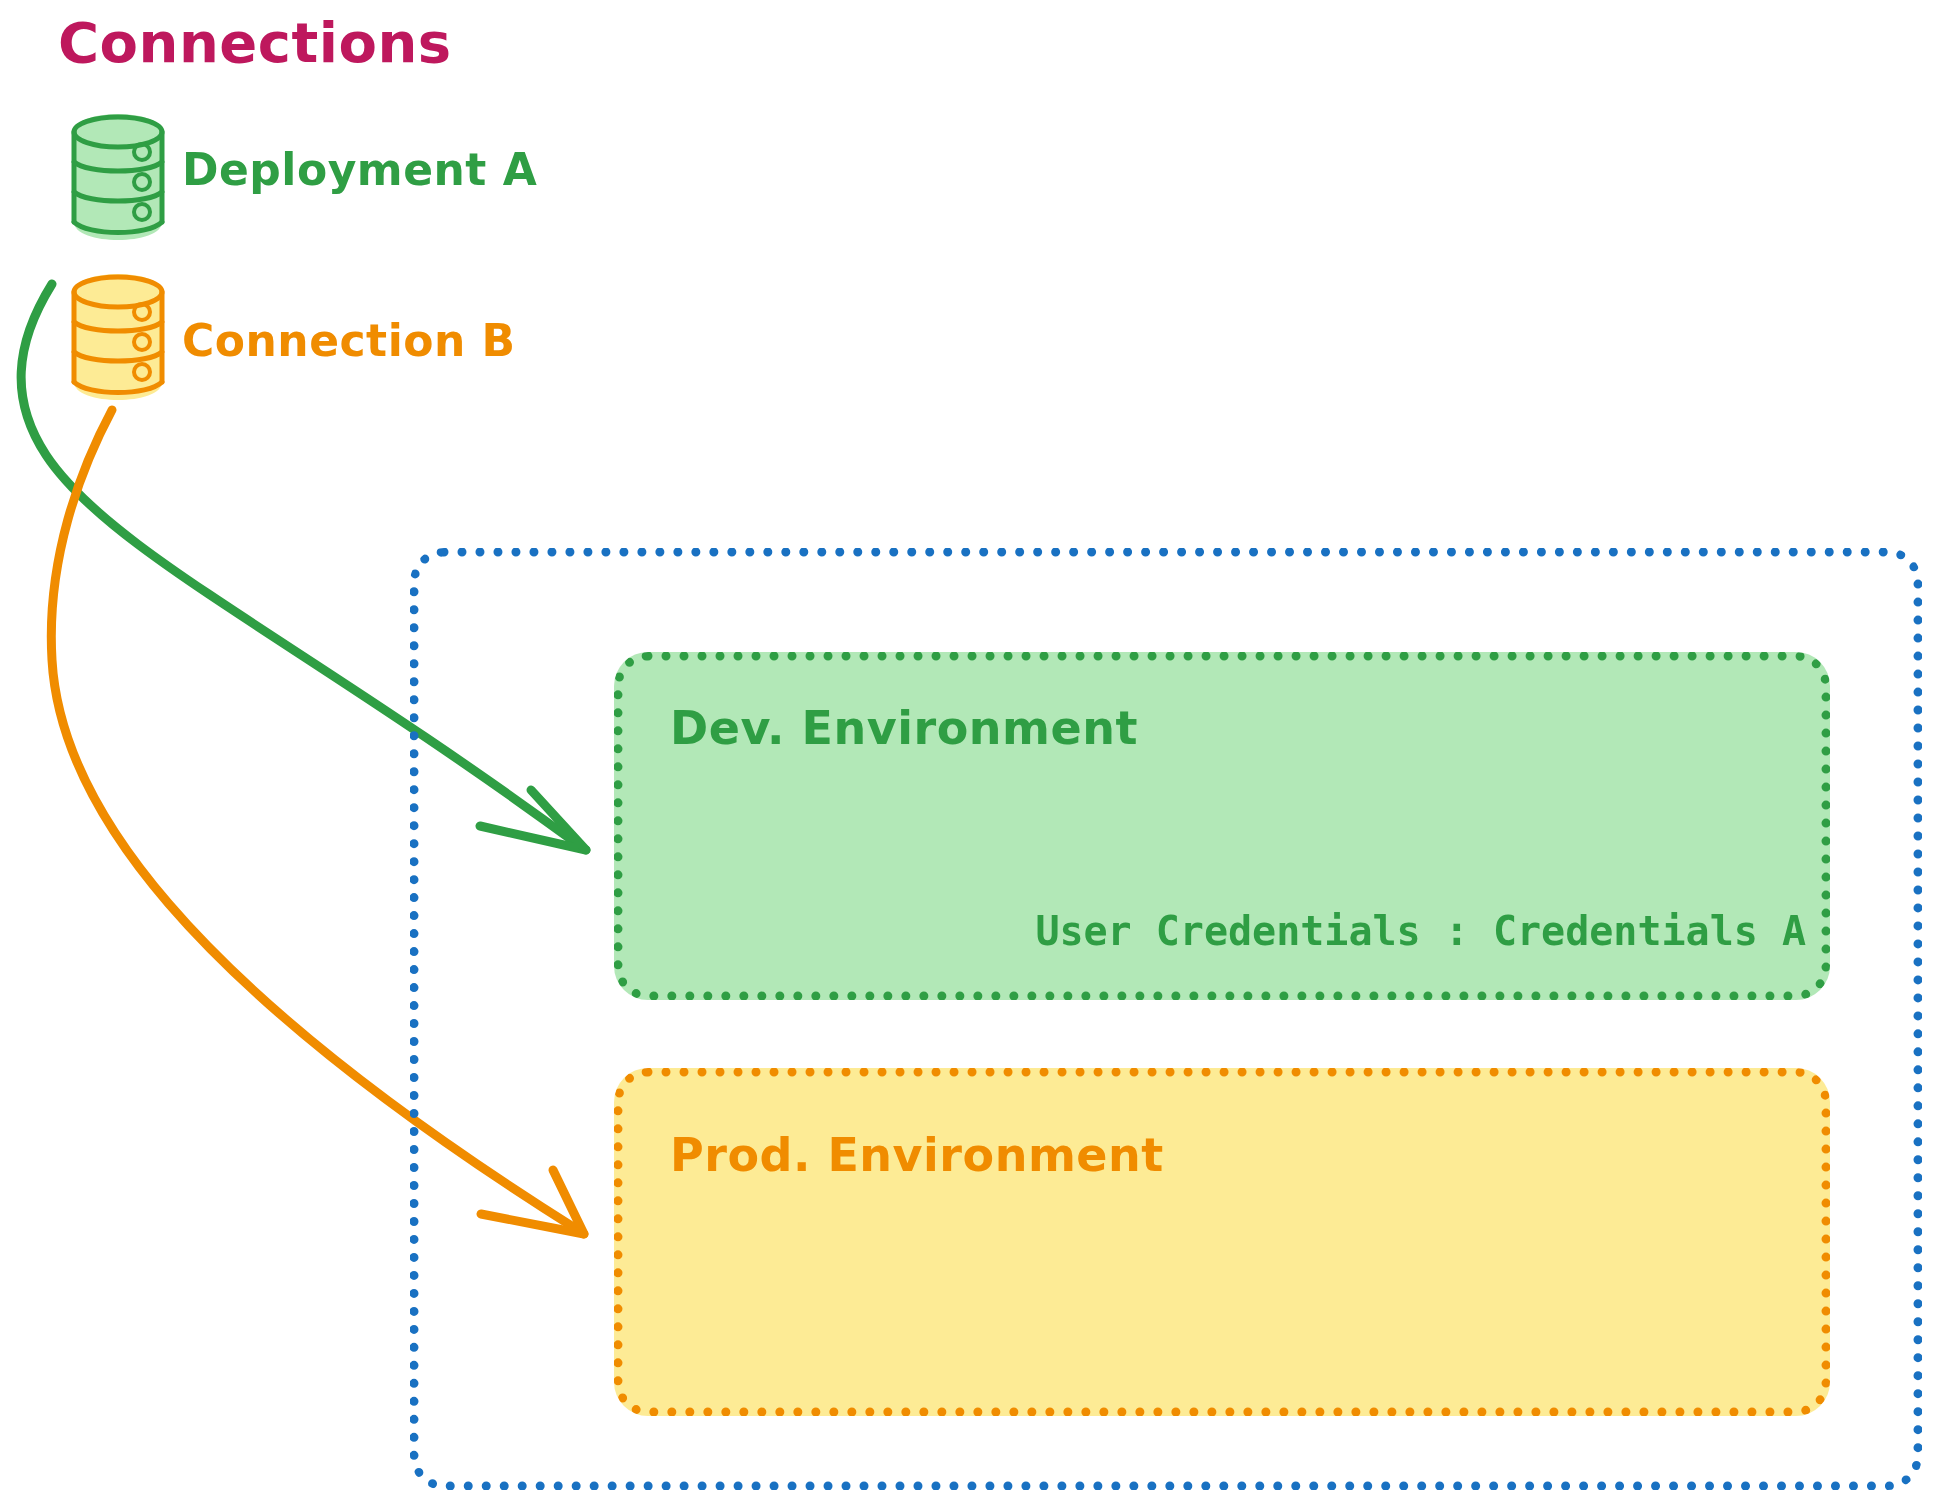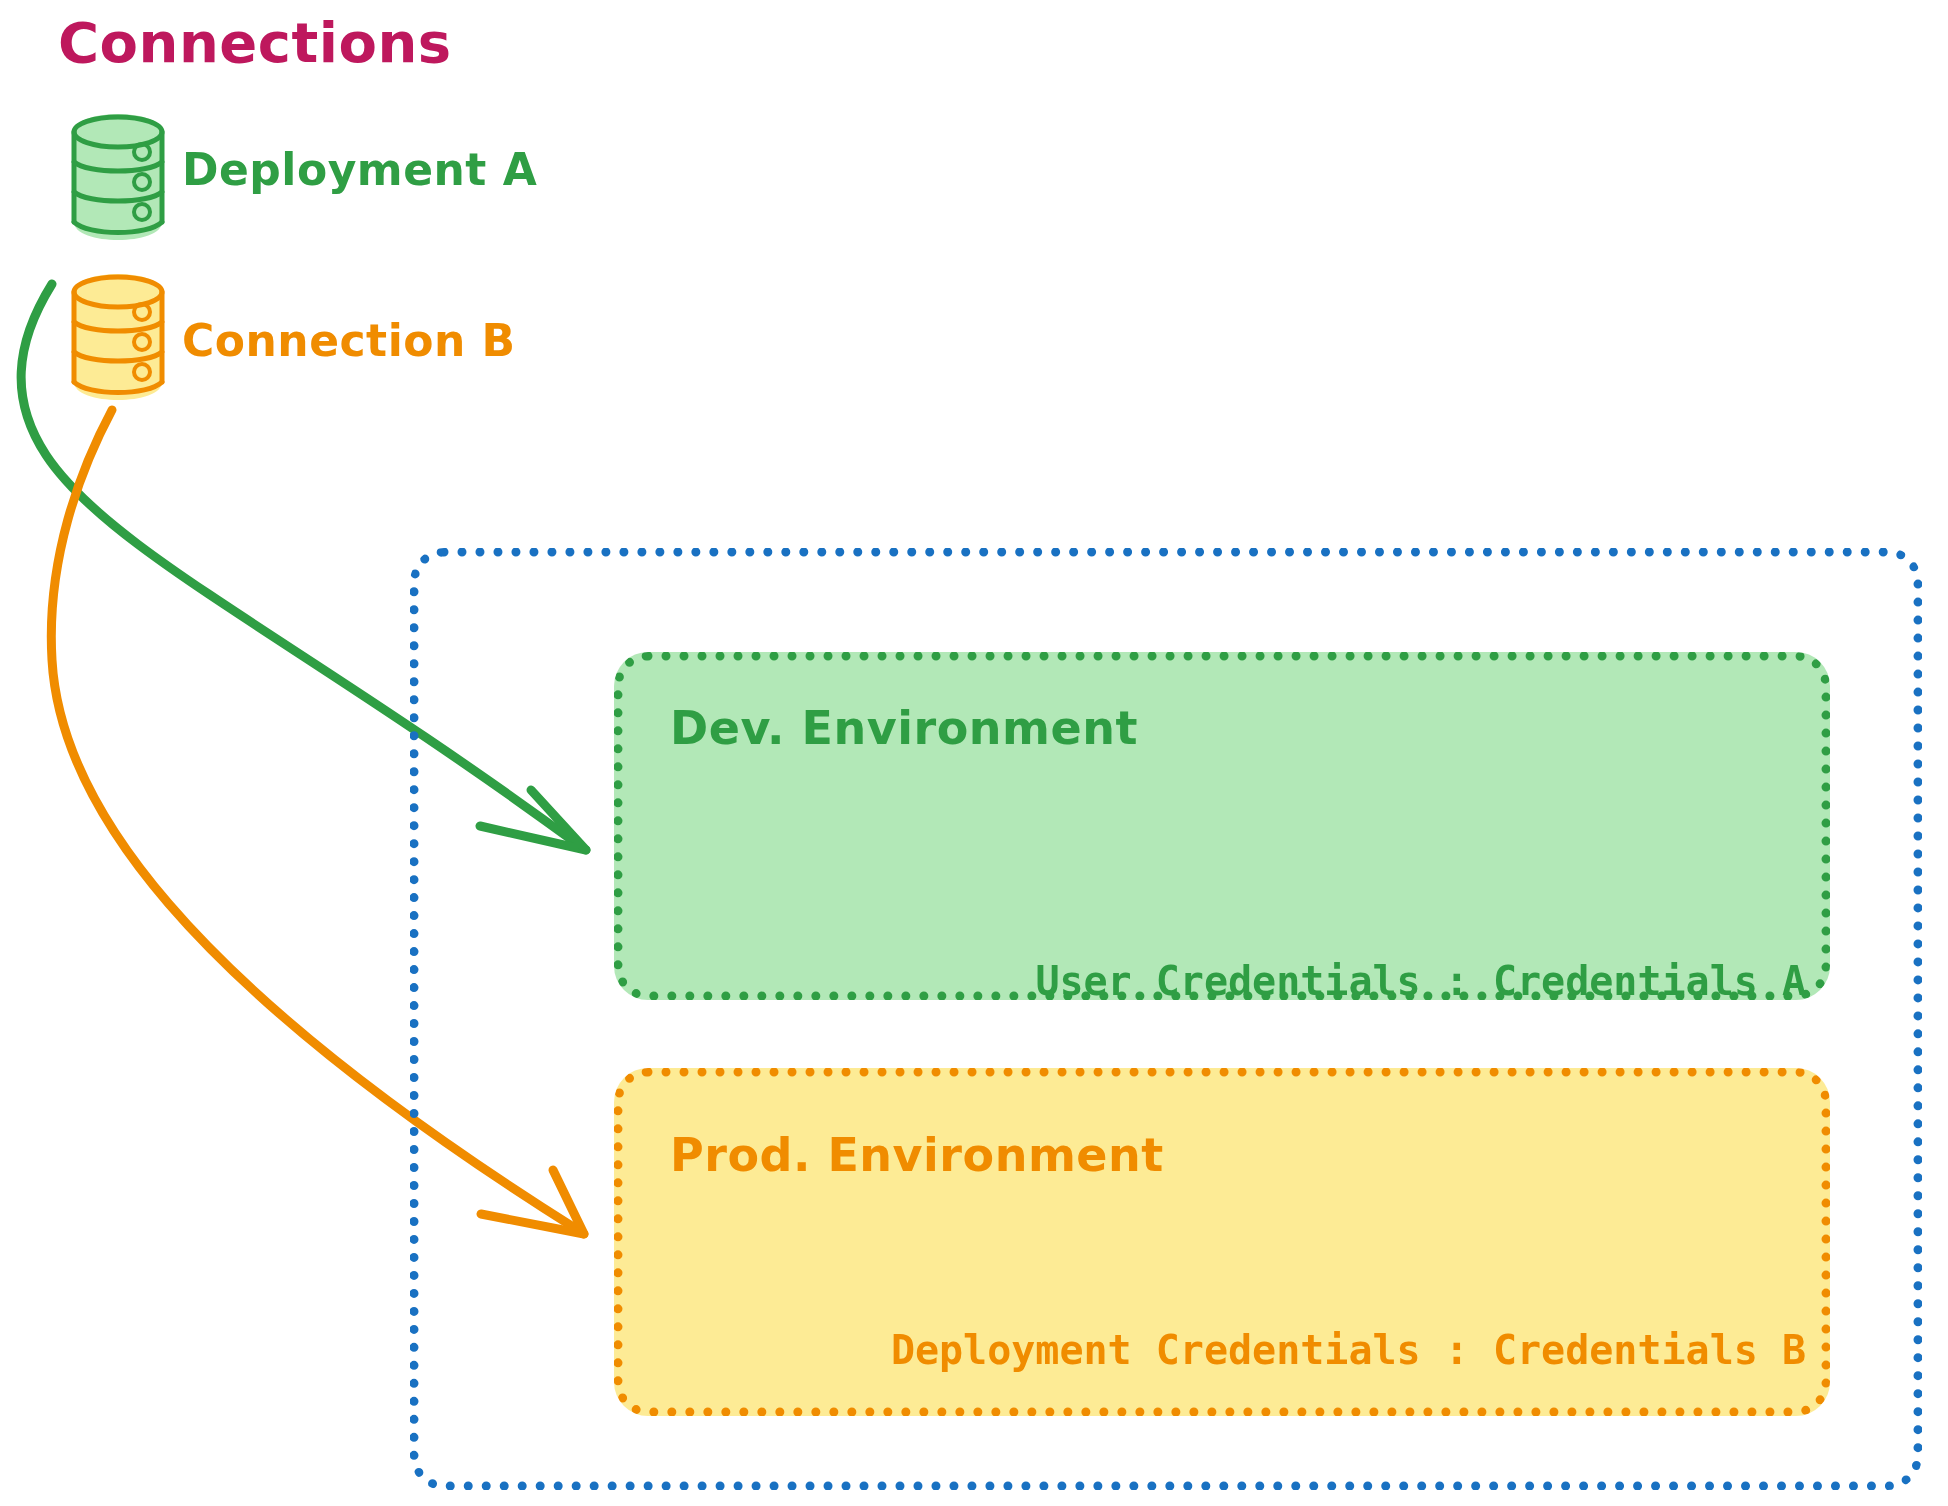--- a/index.html
+++ b/index.html
@@ -126,21 +126,21 @@
     margin-top: 20px;
   }
 
   .env-cred {
     position: absolute;
     font-size: 40px;
     white-space: nowrap;
   }
   #dev-env-credentials {
     right: 142px;
-    top: 958px;
+    top: 908px;
     color: #2f9e44;
   }
   #prod-env-credentials {
     right: 142px;
     top: 1327px;
     color: #f08c00;
   }
 </style>
 </head>
 <body>
@@ -205,15 +205,14 @@
 
   <div id="dev-env-box" class="env-box"></div>
   <div id="prod-env-box" class="env-box"></div>
 
   <div id="dev-env-title" class="hand env-title">Dev. Environment</div>
 
   <div id="dev-env-credentials" class="mono env-cred">User Credentials : Credentials A</div>
 
   <div id="prod-env-title" class="hand env-title">Prod. Environment</div>
 
-  <div id="prod-env-credentials" class="mono env-cred">Deployment Credentials : Credentials B</div>
 
 </div>
 
 </body></html>

